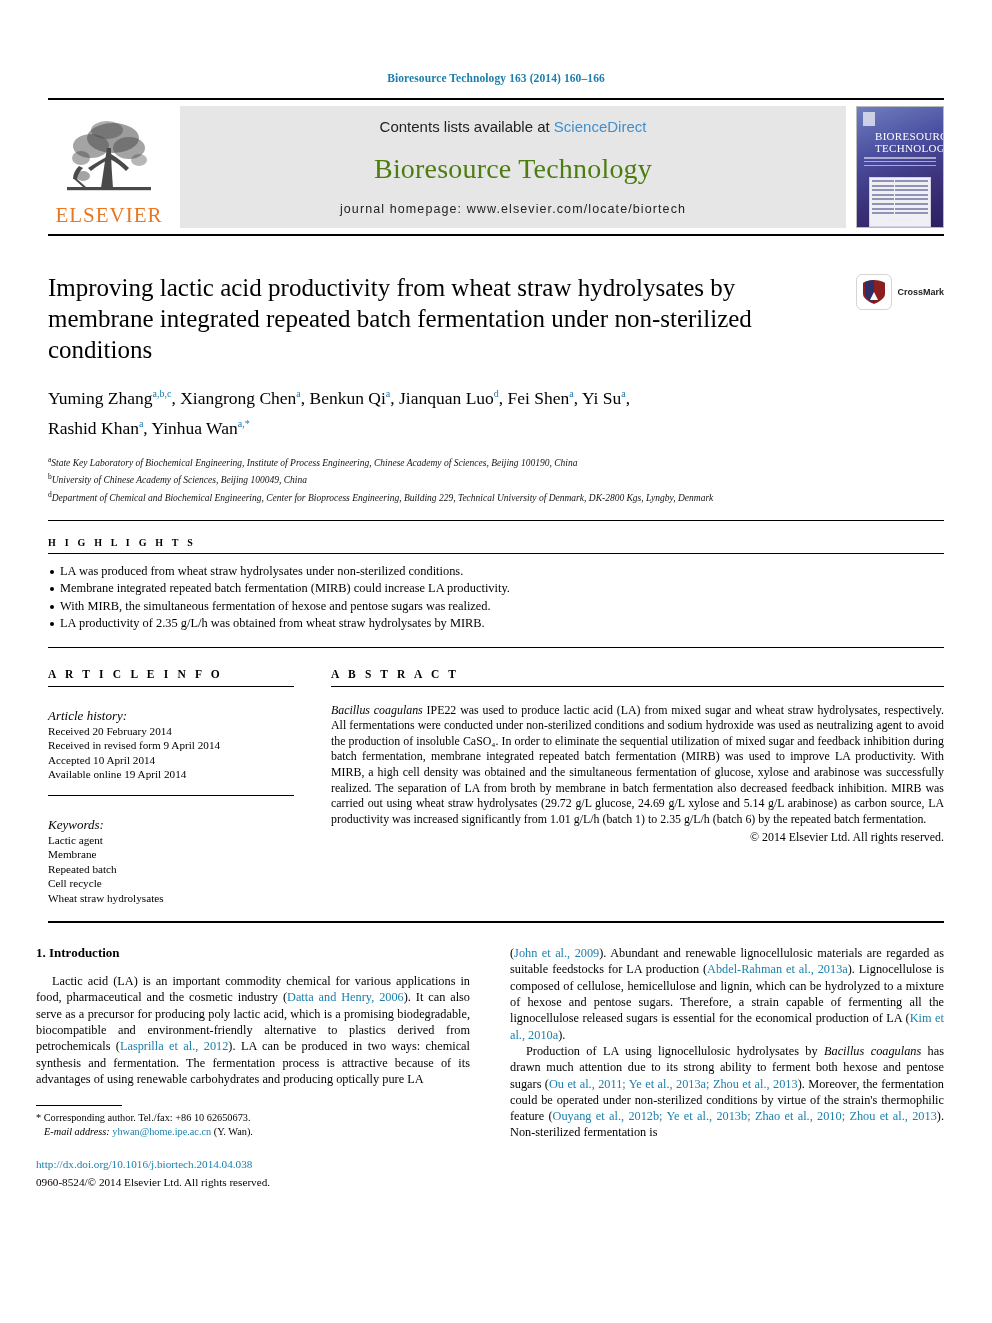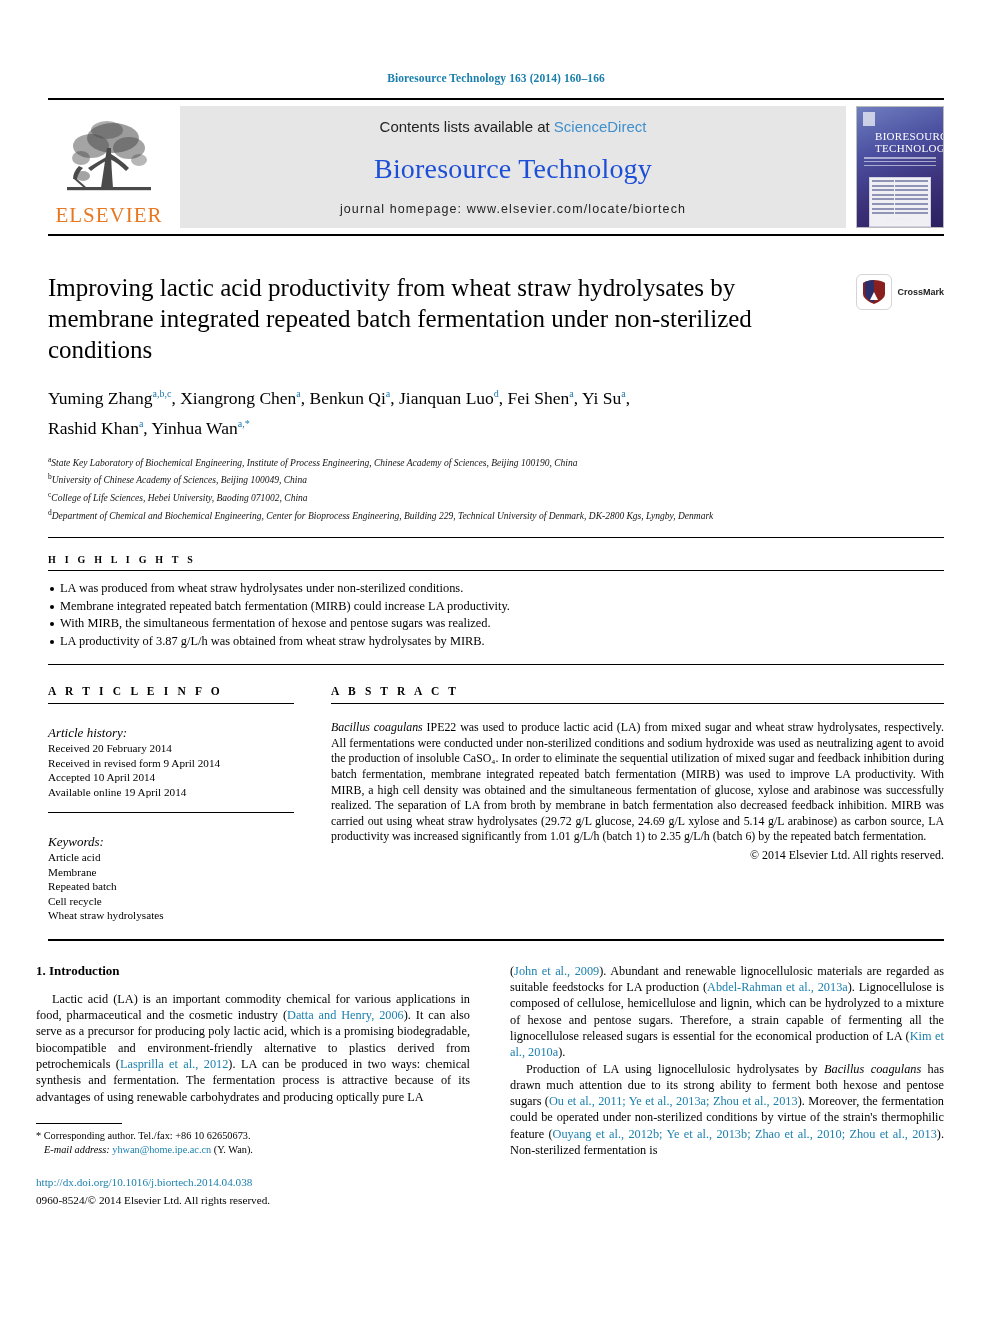--- a/index.html
+++ b/index.html
@@ -73,21 +73,21 @@
   }
   .contents-line {
     font-family: "Liberation Sans", sans-serif;
     font-size: 15px;
     color: #222;
   }
   .contents-line a { color: #3f8fce; text-decoration: none; }
   .journal-title {
     font-family: "Liberation Serif", serif;
     font-size: 28px;
-    color: #1d4ed8;
+    color: #4d7c0f;
     letter-spacing: .2px;
   }
   .homepage-line {
     font-family: "Liberation Sans", sans-serif;
     font-size: 12.5px;
     letter-spacing: 1.1px;
     color: #222;
   }
   .cover-thumb {
     width: 86px;
@@ -375,52 +375,51 @@
   </div>
 
   <div class="authors">
     <div id="author-line-1"><span>Yuming Zhang<sup>a,b,c</sup></span>, <span>Xiangrong Chen<sup>a</sup></span>, <span>Benkun Qi<sup>a</sup></span>, <span>Jianquan Luo<sup>d</sup></span>, <span>Fei Shen<sup>a</sup></span>, <span>Yi Su<sup>a</sup></span>, </div>
     <div id="author-line-2"><span>Rashid Khan<sup>a</sup></span>, <span>Yinhua Wan<sup>a,*</sup></span> </div>
   </div>
 
   <div class="affils" id="affil-list">
       <div><sup>a</sup>State Key Laboratory of Biochemical Engineering, Institute of Process Engineering, Chinese Academy of Sciences, Beijing 100190, China</div>
       <div><sup>b</sup>University of Chinese Academy of Sciences, Beijing 100049, China</div>
-      <div><sup>c</sup>College of Life Sciences, Hebei University, Baoding 071002, China</div>
       <div><sup>d</sup>Department of Chemical and Biochemical Engineering, Center for Bioprocess Engineering, Building 229, Technical University of Denmark, DK-2800 Kgs, Lyngby, Denmark</div>
     </div>
 
   <div class="thin-rule"></div>
 
   <div class="section-head">H I G H L I G H T S</div>
   <div class="hl-rule"></div>
   <div class="highlights" id="highlights-list">
       <div>LA was produced from wheat straw hydrolysates under non-sterilized conditions.</div>
       <div>Membrane integrated repeated batch fermentation (MIRB) could increase LA productivity.</div>
       <div>With MIRB, the simultaneous fermentation of hexose and pentose sugars was realized.</div>
-      <div>LA productivity of 3.87 g/L/h was obtained from wheat straw hydrolysates by MIRB.</div>
+      <div>LA productivity of 2.35 g/L/h was obtained from wheat straw hydrolysates by MIRB.</div>
     </div>
 
   <div class="thin-rule"></div>
 
   <div class="info-abstract">
     <div class="col-info">
       <div class="ia-head">A R T I C L E   I N F O</div>
       <div class="ia-rule"></div>
       <div class="hist-label">Article history:</div>
       <div id="history-list">
           <div class="hist-line">Received 20 February 2014</div>
           <div class="hist-line">Received in revised form 9 April 2014</div>
           <div class="hist-line">Accepted 10 April 2014</div>
           <div class="hist-line">Available online 19 April 2014</div>
         </div>
       <div class="kw-rule"></div>
       <div class="kw-label">Keywords:</div>
       <div id="keywords-list">
-          <div class="kw-line">Article acid</div>
+          <div class="kw-line">Lactic agent</div>
           <div class="kw-line">Membrane</div>
           <div class="kw-line">Repeated batch</div>
           <div class="kw-line">Cell recycle</div>
           <div class="kw-line">Wheat straw hydrolysates</div>
         </div>
     </div>
 
     <div class="col-abs">
       <div class="ia-head">A B S T R A C T</div>
       <div class="ia-rule"></div>

